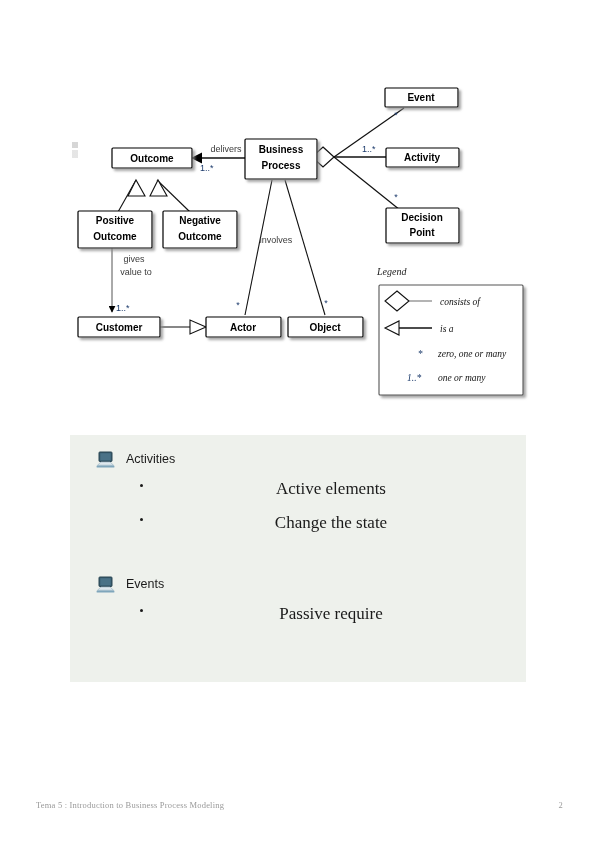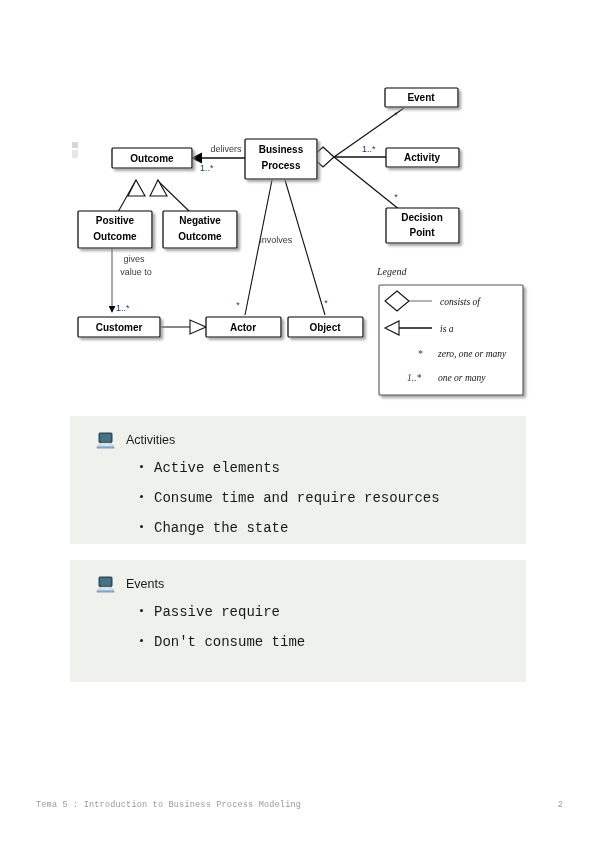--- a/index.html
+++ b/index.html
@@ -73,21 +73,21 @@
 
   
   .content-panel {
     position: absolute;
     left: 70px;
     width: 456px;
     background: #eef1ec;
     box-sizing: border-box;
     padding: 16px 18px 18px 18px;
   }
-  #panel-activities { top: 416px; height: 128px; }
+  #panel-activities { top: 435px; height: 128px; }
   #panel-events     { top: 560px; height: 122px; }
 
   .panel-head {
     display: flex;
     align-items: flex-start;
     gap: 11px;
     margin-left: 8px;
   }
   .panel-title {
     font-family: "Liberation Sans", sans-serif;
@@ -96,26 +96,27 @@
     line-height: 1.1;
     padding-top: 2px;
   }
   .bullets {
     margin: 10px 0 0 0;
     padding: 0;
     list-style: none;
   }
   .bullets li {
     position: relative;
-    font-family: Liberation Mono, monospace;
-    font-size: 14px;
+    font-family: Liberation Serif, serif;
+    font-size: 17px;
     color: #1a1a1a;
     margin: 0 0 14px 0;
     padding-left: 66px;
     line-height: 1.15;
+    text-align: center;
   }
   .bullets li:last-child { margin-bottom: 0; }
   .bullets li::before {
     content: "";
     position: absolute;
     left: 52px;
     top: 5px;
     width: 3px;
     height: 3px;
     border-radius: 50%;
@@ -124,21 +125,21 @@
 
   
   #page-footer {
     position: absolute;
     left: 36px;
     right: 36px;
     top: 800px;
     display: flex;
     justify-content: space-between;
     align-items: baseline;
-    font-family: Liberation Mono, monospace;
+    font-family: Liberation Serif, serif;
     font-size: 8.5px;
     color: #9a9a9a;
     letter-spacing: 0.2px;
   }
 
   
   #artifact-mark {
     position: absolute;
     left: 72px;
     top: 142px;
@@ -293,38 +294,36 @@
       <svg width="19" height="18" viewBox="0 0 19 18">
         <rect x="3" y="1" width="13" height="9.5" rx="0.8" fill="#35596b" stroke="#2b4654" stroke-width="1"></rect>
         <rect x="4.3" y="2.2" width="10.4" height="7.1" fill="#4a7287"></rect>
         <path d="M 1.5 14.2 L 5 11 L 14 11 L 17.5 14.2 Z" fill="#dfe8ee" stroke="#9fb8c6" stroke-width="0.7"></path>
         <rect x="0.6" y="14.6" width="17.8" height="1.9" rx="0.6" fill="#7fa6bb"></rect>
       </svg>
       <div class="panel-title">Activities</div>
     </div>
     <ul class="bullets">
       <li>Active elements</li>
-      <li>Consume time and require resources</li>
       <li>Change the state</li>
     </ul>
   </div>
 
   <div class="content-panel" id="panel-events">
     <div class="panel-head">
       <svg width="19" height="18" viewBox="0 0 19 18">
         <rect x="3" y="1" width="13" height="9.5" rx="0.8" fill="#35596b" stroke="#2b4654" stroke-width="1"></rect>
         <rect x="4.3" y="2.2" width="10.4" height="7.1" fill="#4a7287"></rect>
         <path d="M 1.5 14.2 L 5 11 L 14 11 L 17.5 14.2 Z" fill="#dfe8ee" stroke="#9fb8c6" stroke-width="0.7"></path>
         <rect x="0.6" y="14.6" width="17.8" height="1.9" rx="0.6" fill="#7fa6bb"></rect>
       </svg>
       <div class="panel-title">Events</div>
     </div>
     <ul class="bullets">
       <li>Passive require</li>
-      <li>Don't consume time</li>
     </ul>
   </div>
 
   <div id="page-footer">
     <span>Tema 5 : Introduction to Business Process Modeling</span>
     <span>2</span>
   </div>
 
 </div>
 

